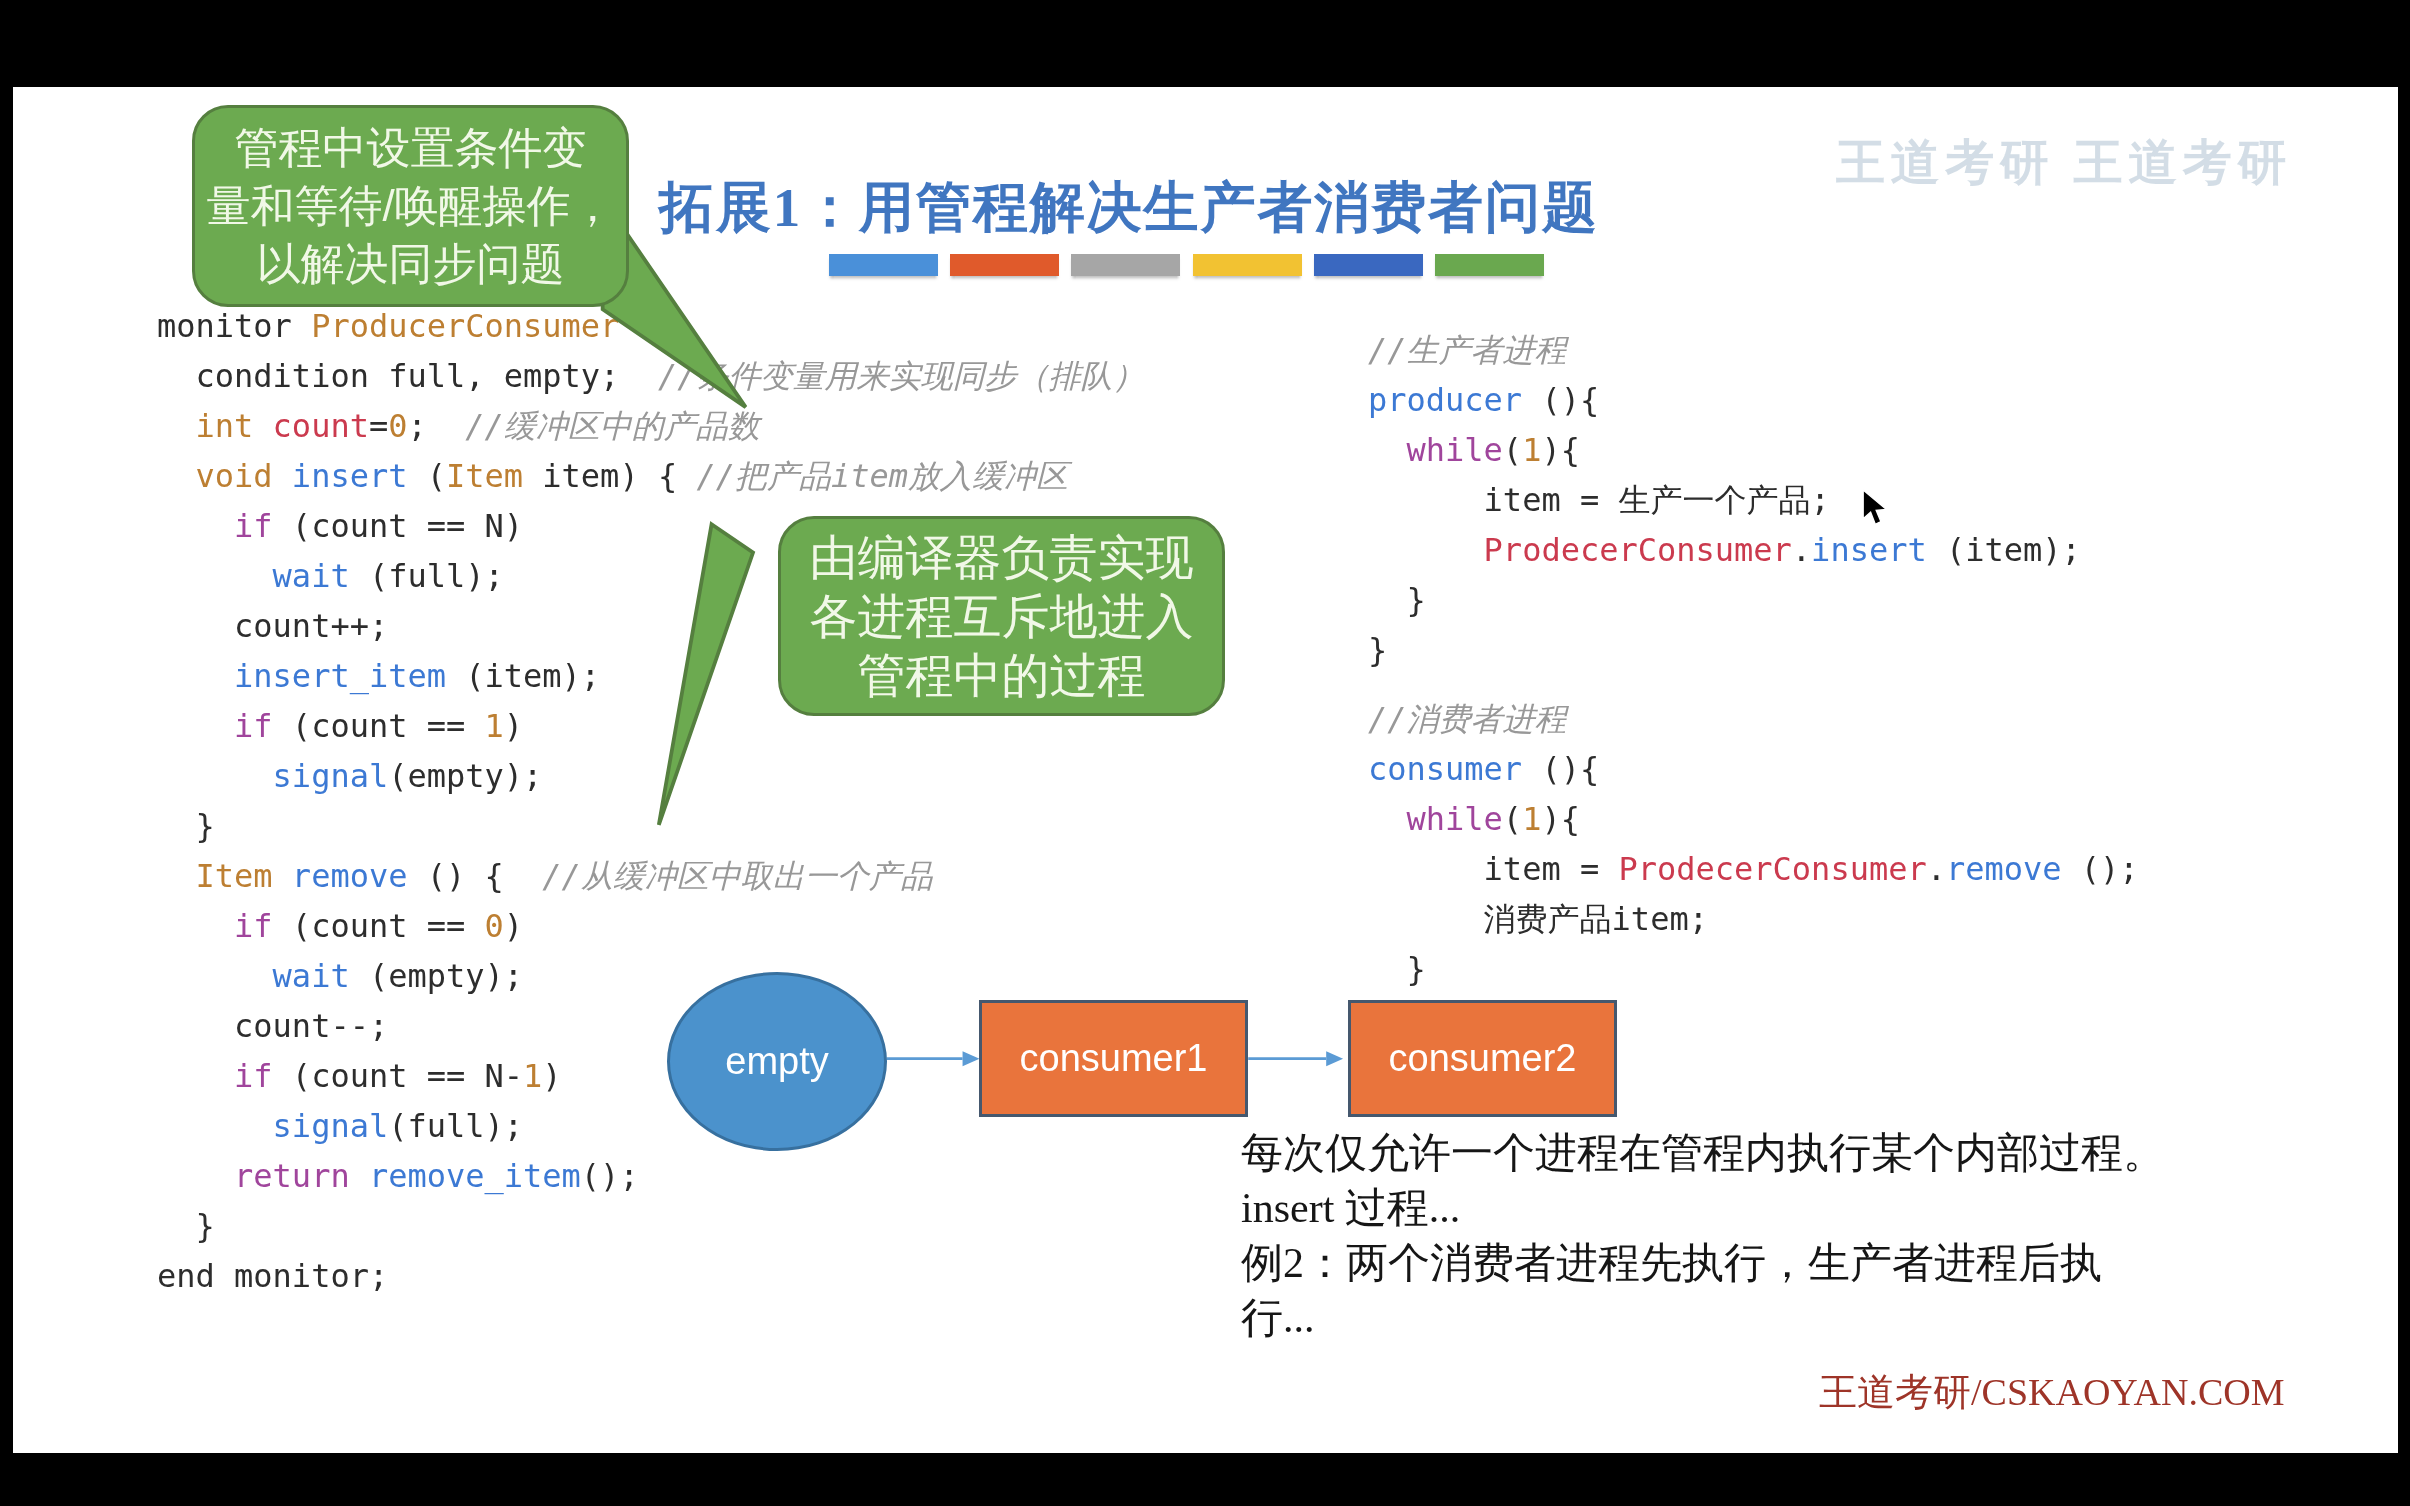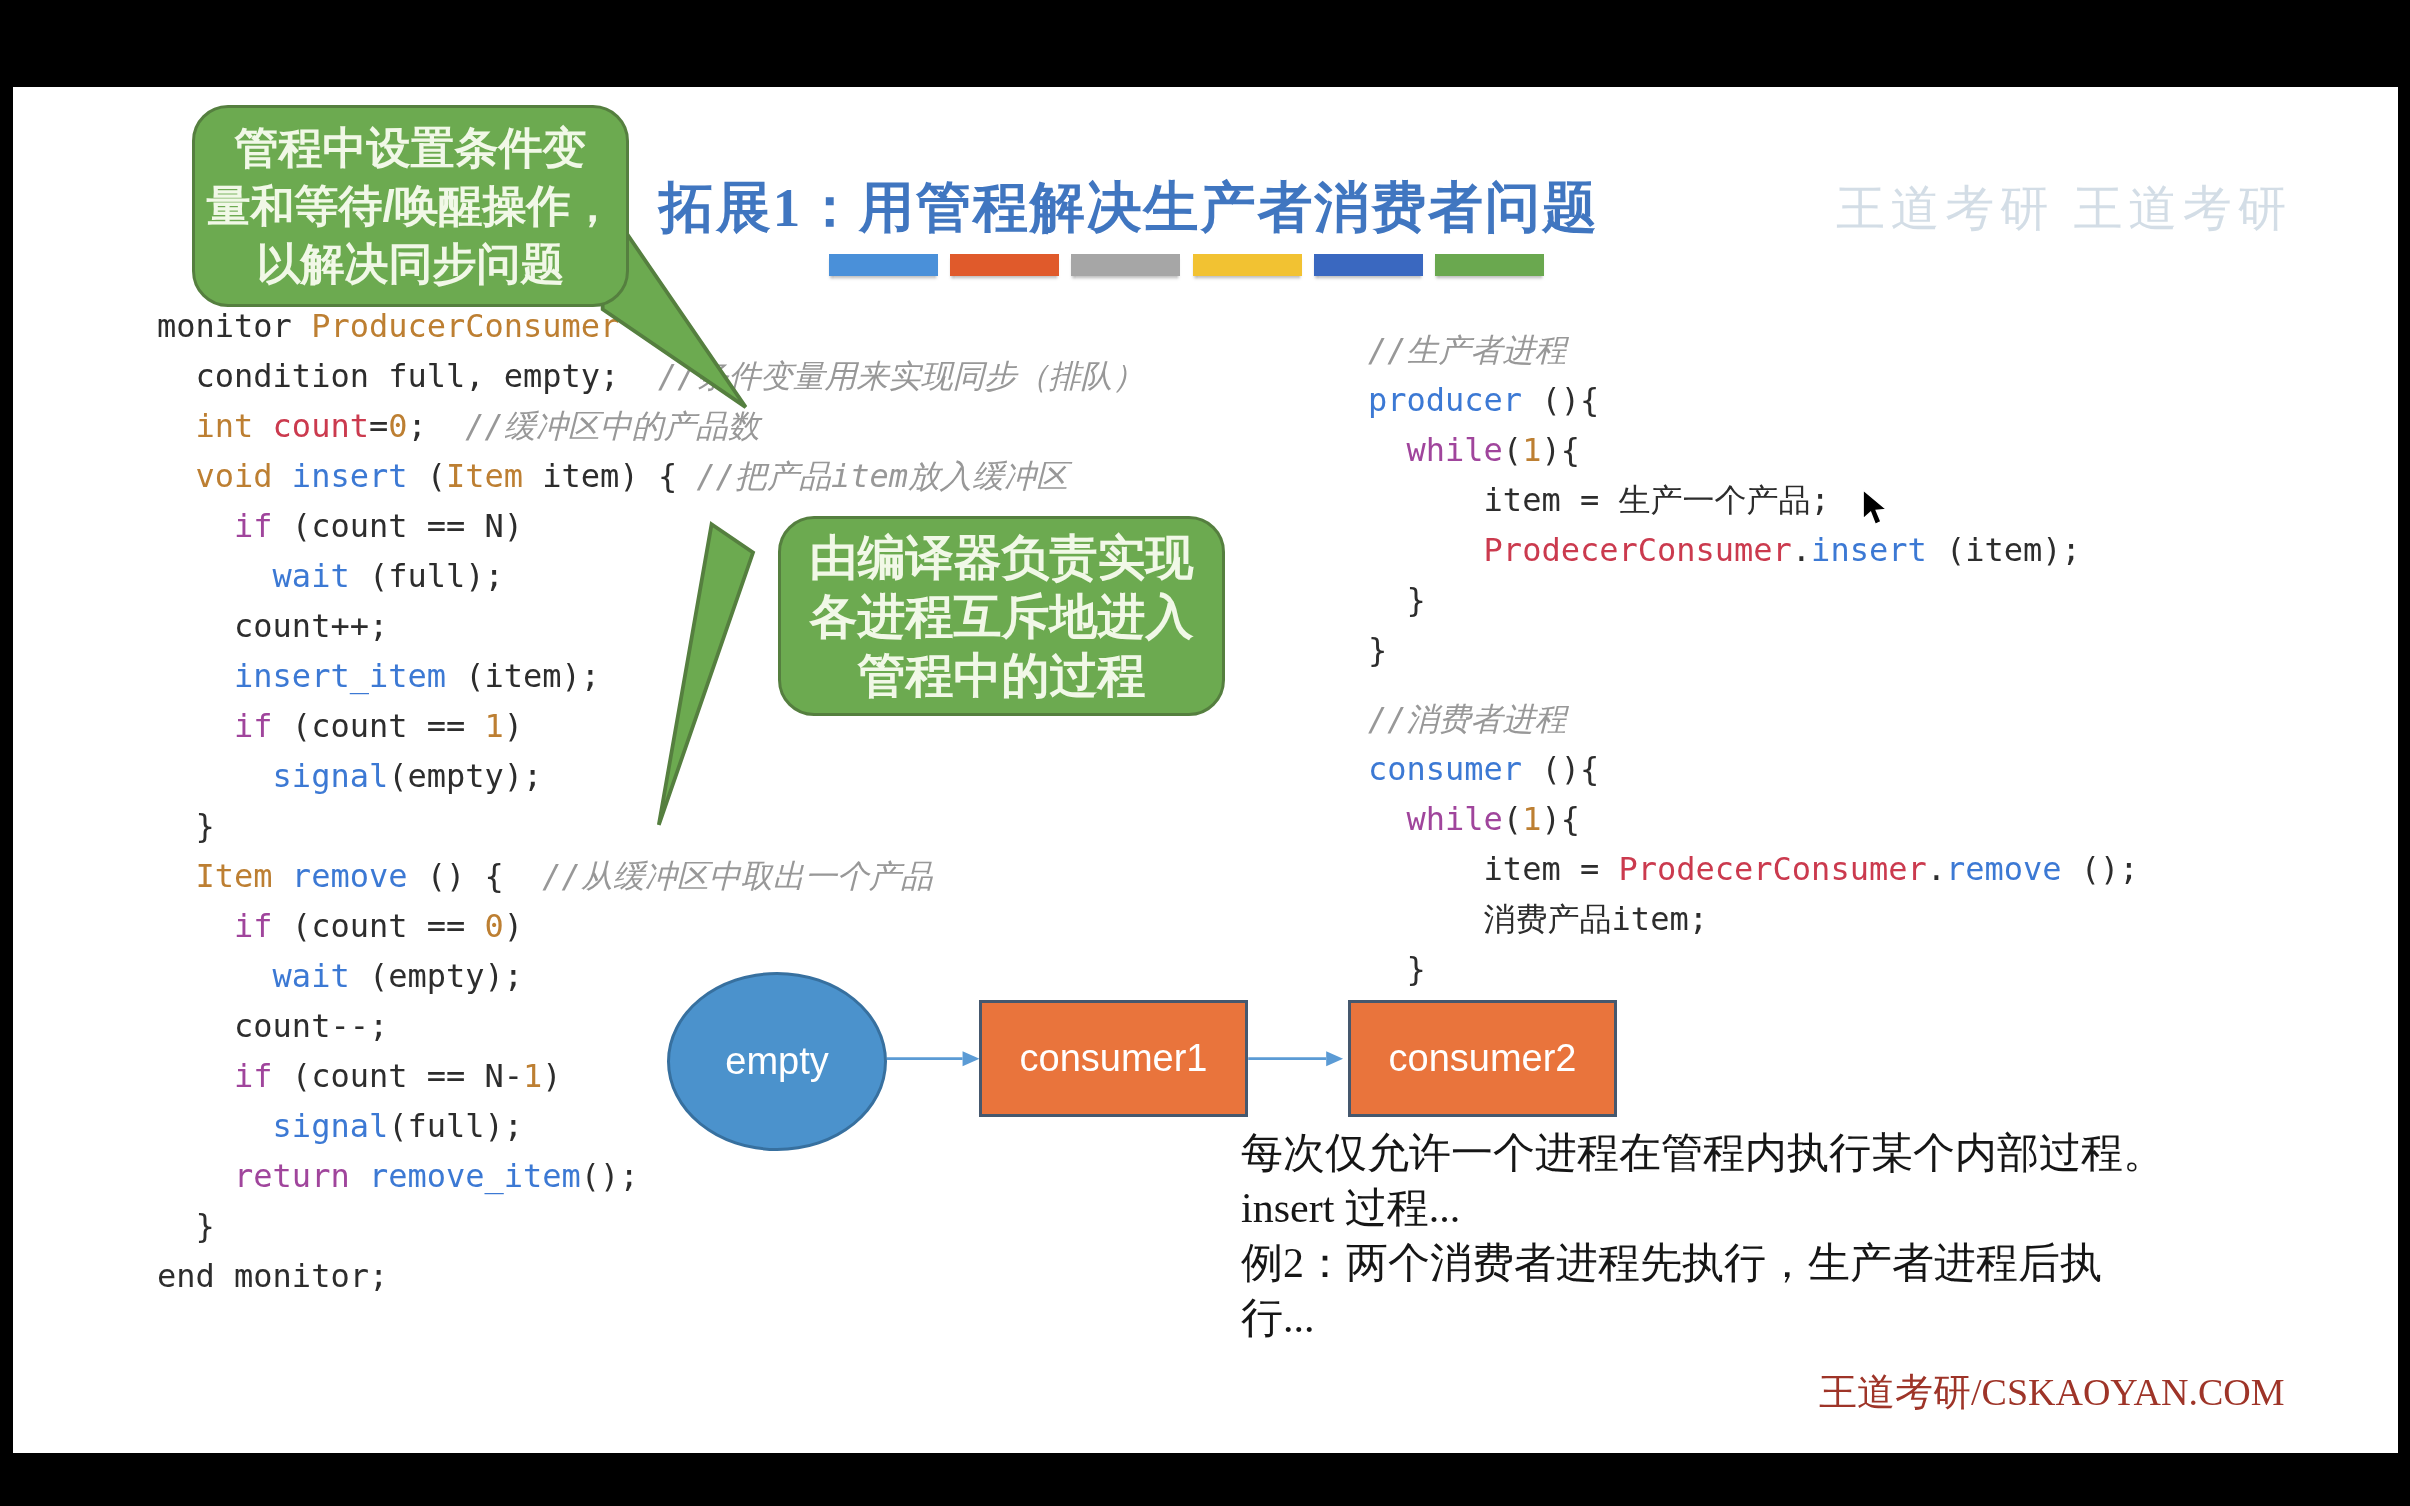--- a/index.html
+++ b/index.html
@@ -9,21 +9,21 @@
 
   
   .slide-title{position:absolute;left:659px;top:171px;font-family:"Liberation Serif",serif;
                font-weight:700;font-size:55px;letter-spacing:1.9px;color:#4076c0;z-index:1;}
   .bars{position:absolute;left:829px;top:254px;display:flex;gap:12.2px;z-index:1;}
   .accent-bar{width:109px;height:21.7px;box-shadow:0 3.8px 2.8px -0.9px rgba(110,110,110,.5);}
 
   
   .bubble{position:absolute;background:#6caa50;border:3.8px solid #557f3f;border-radius:36px;
           color:#f1f8e7;text-align:center;display:flex;flex-direction:column;justify-content:center;
-          z-index:3;font-weight:bold;}
+          z-index:3;}
   #bubble1{left:192px;top:105px;width:431px;height:196px;font-size:44px;line-height:58px;}
   #bubble2{left:750px;top:516px;width:441px;height:194px;font-size:48px;line-height:59px;margin-left:28px;}
   .tail{position:absolute;z-index:2;}
 
   
   .code{position:absolute;font-family:"DejaVu Sans Mono","Liberation Mono",monospace;
         font-size:32px;line-height:50px;white-space:pre;z-index:1;color:#2d2d2d;}
   #code-left{left:157px;top:301px;}
   #code-producer{left:1368px;top:301px;margin-top:24px;}
   #code-consumer{left:1368px;top:694px;}
@@ -44,21 +44,21 @@
   #box1{left:979px;}
   #box2{left:1348px;}
   #flow-arrows{position:absolute;left:659px;top:960px;z-index:1;}
 
   
   .notes{position:absolute;left:1241px;top:1126px;width:1073px;font-family:"Liberation Serif",serif;
          font-size:42px;line-height:55px;color:#161616;z-index:1;}
   .brand{position:absolute;left:1819px;top:1367px;font-family:"Liberation Serif",serif;
          font-size:38px;color:#9e3428;z-index:1;}
   .watermark{position:absolute;left:1836px;top:130px;font-size:49px;letter-spacing:5.6px;
-             color:#9fb6c8;opacity:.45;z-index:1;font-weight:400;margin-top:46px;}
+             color:#9fb6c8;opacity:.45;z-index:1;font-weight:700;}
   #cursor{position:absolute;left:1860px;top:488px;z-index:5;}
 </style>
 </head>
 <body>
 
 <div id="stage">
   <div class="canvas"></div>
 
   <div style="position:absolute;left:0;top:0;width:100%;height:87px;background:#000;z-index:4;"></div>
   <div style="position:absolute;left:0;bottom:0;width:100%;height:54px;background:#000;z-index:4;"></div>

